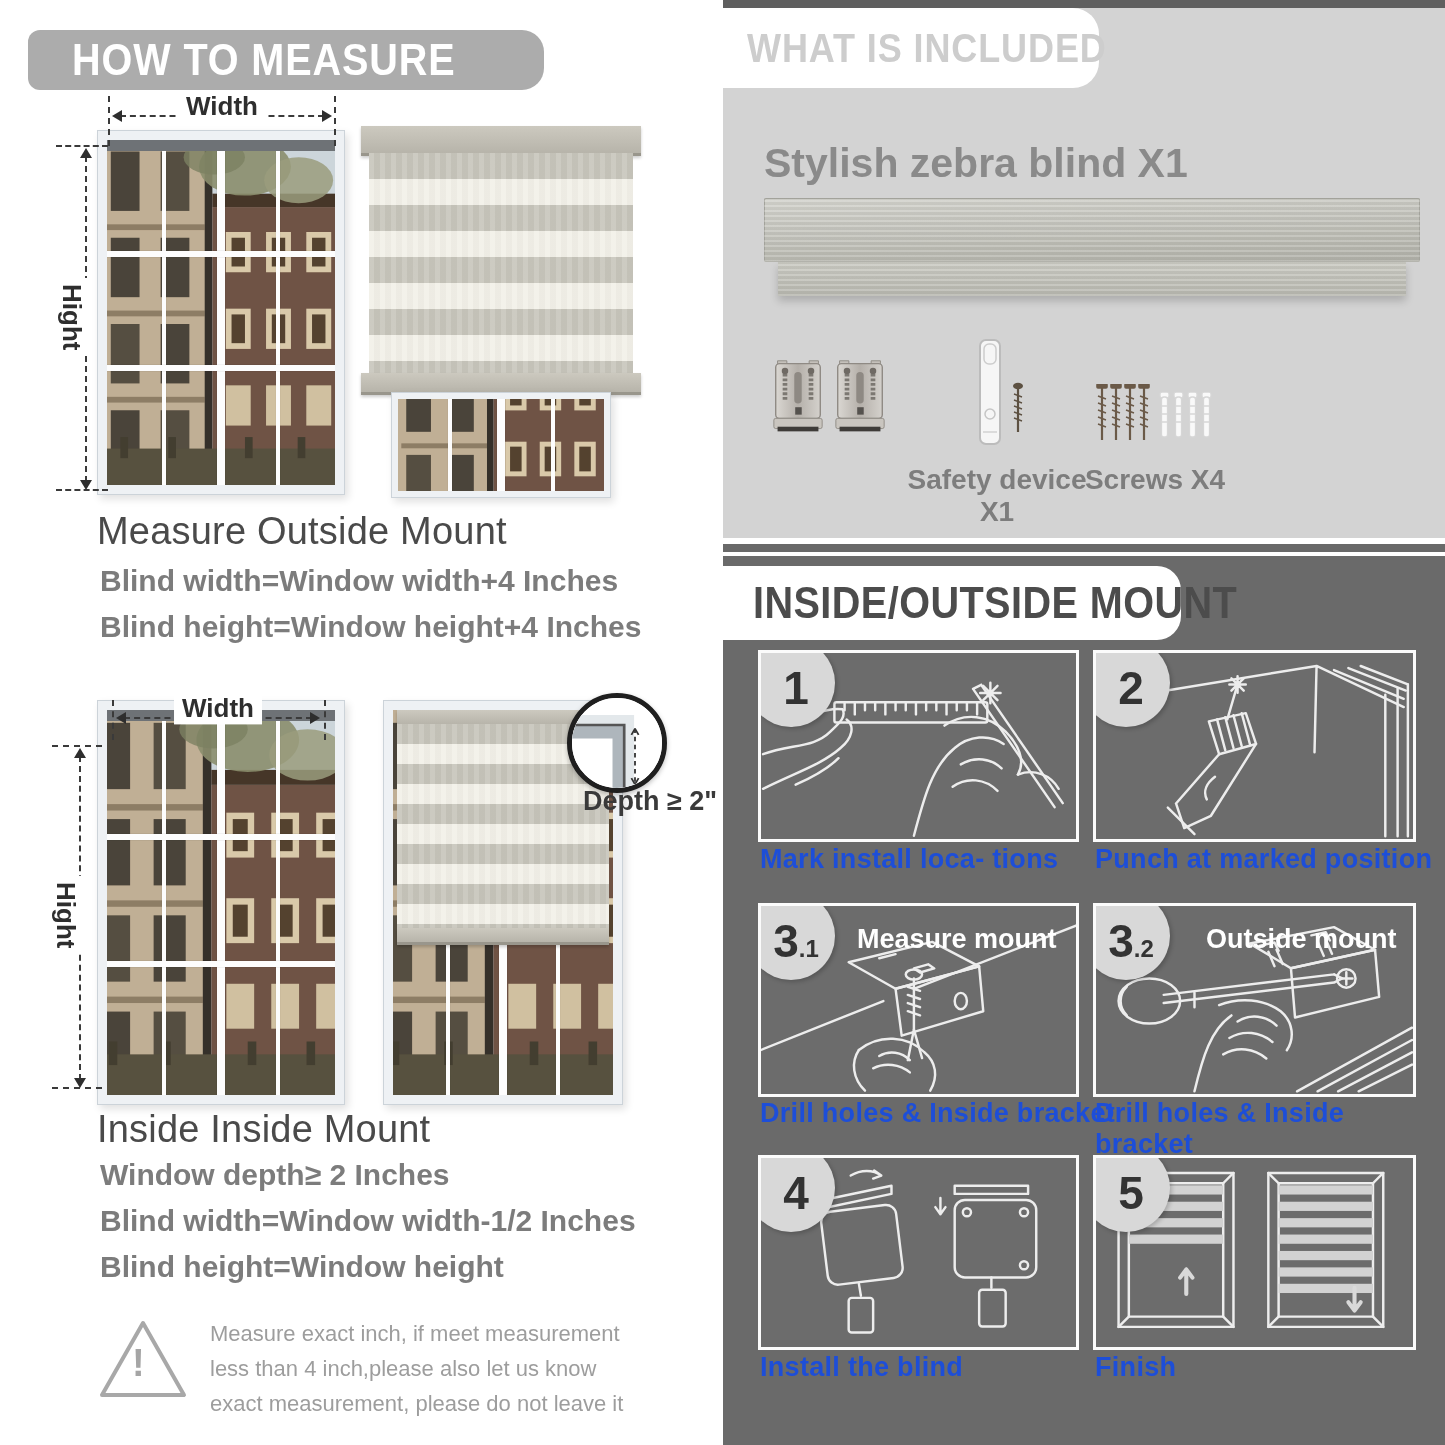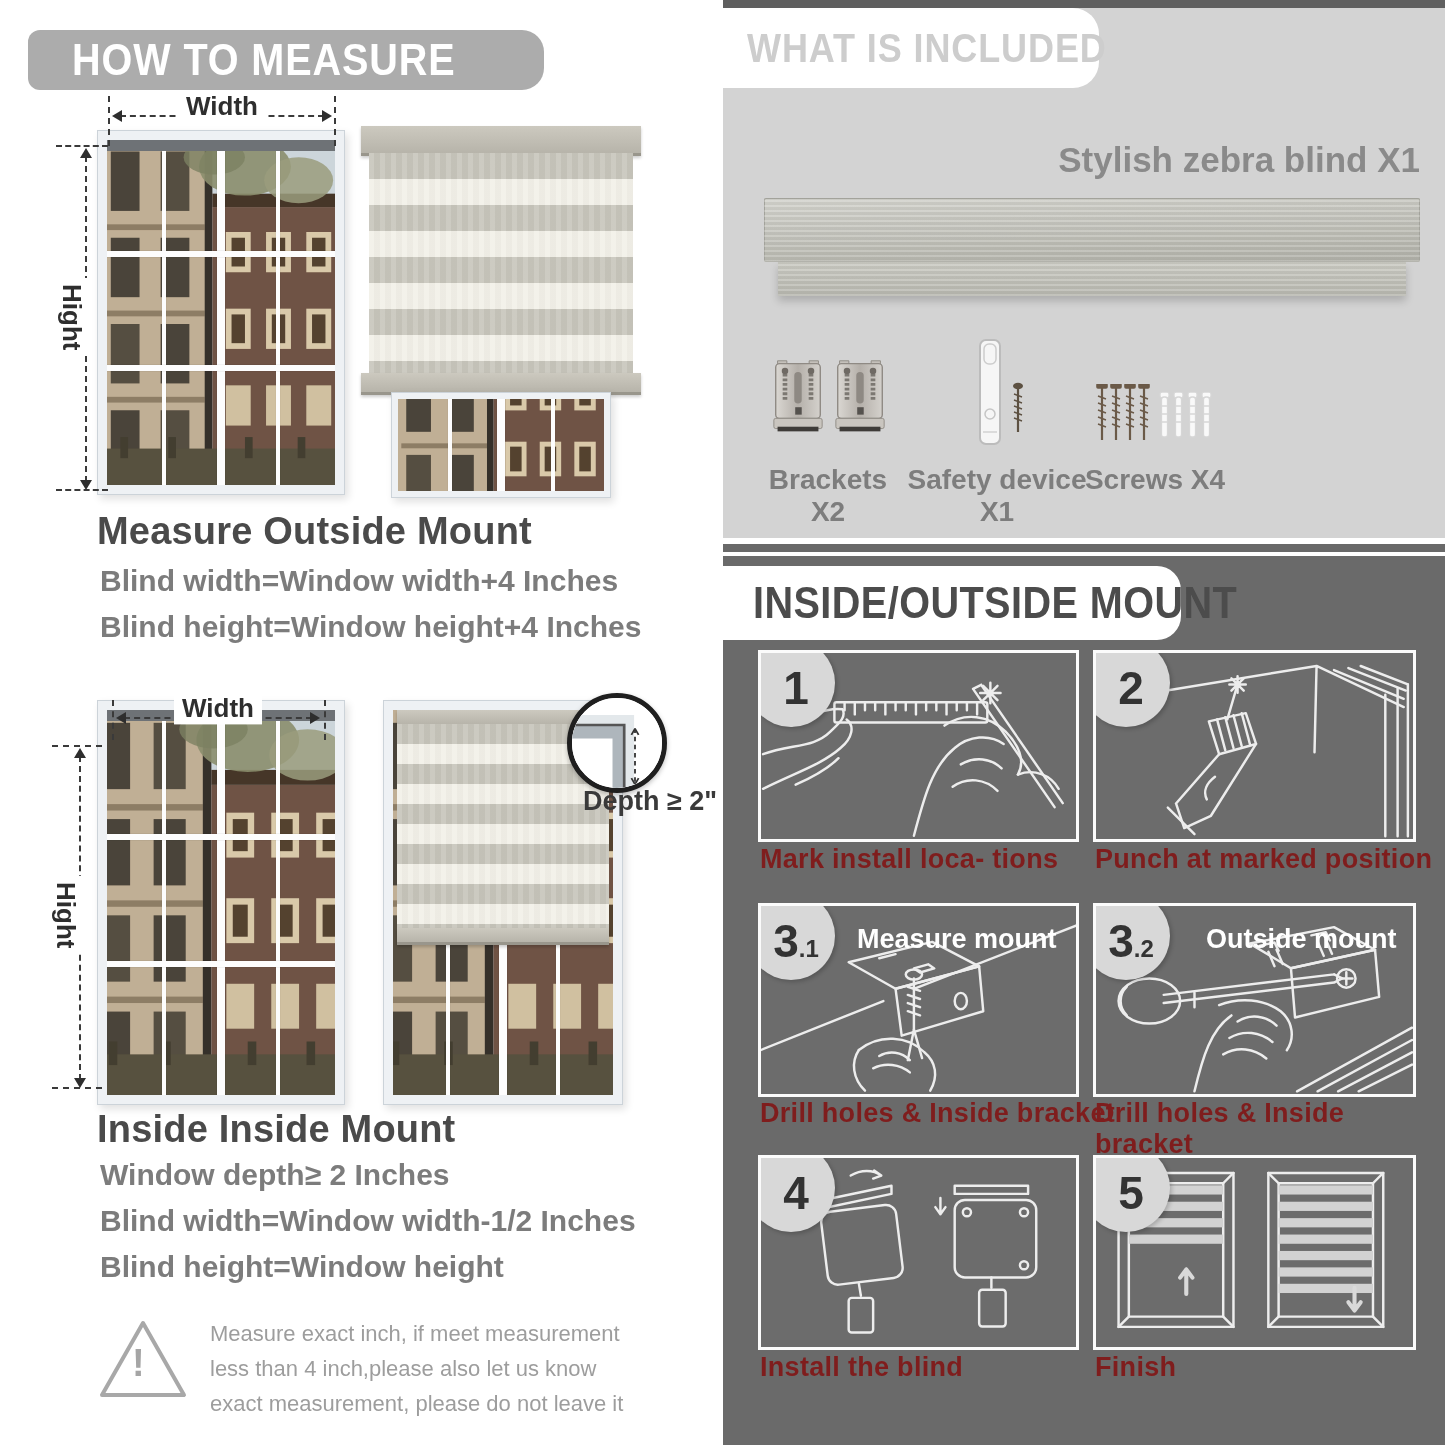--- a/index.html
+++ b/index.html
@@ -5,21 +5,21 @@
   html,body{margin:0;padding:0;background:#ffffff;}
   .page{position:relative;width:1445px;height:1445px;background:#fff;overflow:hidden;
         font-family:"Liberation Sans","DejaVu Sans",sans-serif;}
   .abs{position:absolute;}
   .cond{display:inline-block;transform:scaleX(.9);transform-origin:left center;white-space:nowrap;}
 
   
   .banner-how{left:28px;top:30px;width:472px;height:60px;background:#acacac;
       border-radius:12px 22px 22px 12px;color:#fff;font-size:44px;font-weight:bold;
       line-height:60px;padding-left:44px;letter-spacing:1px;}
-  .h-title{font-size:38px;font-weight:bold;color:#4a4a4a;letter-spacing:.2px;text-align:center;}
+  .h-title{font-size:38px;font-weight:normal;color:#4a4a4a;letter-spacing:.2px;text-align:center;}
   .h-line{font-size:30px;font-weight:bold;color:#7c7c7c;}
 
   
   .win{background:#eef1f4;box-shadow:0 0 0 1px #ccd3d9 inset, 3px 4px 8px rgba(0,0,0,.12);}
   .win .inner{position:absolute;inset:10px;overflow:hidden;background:#b9c2c8;}
   .win .photo{position:absolute;left:0;top:0;width:100%;height:100%;}
   .mull{position:absolute;background:#fdfdfd;box-shadow:0 0 1px rgba(0,0,0,.25);}
   .vc{top:0;bottom:0;left:calc(50% - 4px);width:8px;}
   .vq1{top:0;bottom:0;left:calc(25% - 2px);width:4px;}
   .vq3{top:0;bottom:0;left:calc(75% - 2px);width:4px;}
@@ -51,21 +51,21 @@
 
   .warn-text{font-size:22px;color:#9d9d9d;line-height:1.6;}
   .warn-mark{position:absolute;left:34px;top:26px;font-size:38px;font-weight:bold;color:#a5a5a5;}
 
   
   .rc-topbar{left:723px;top:0;width:722px;height:8px;background:#5f5f5f;}
   .rc-gray{left:723px;top:8px;width:722px;height:530px;background:#d3d3d3;}
   .banner-included{left:723px;top:8px;width:352px;height:80px;background:#fff;
       border-radius:0 26px 26px 0;color:#cdcdcd;font-size:40px;font-weight:bold;
       line-height:80px;padding-left:24px;letter-spacing:1px;}
-  .product-label{left:764px;top:140px;width:656px;text-align:right;font-size:35px;font-weight:bold;color:#8a8a8a;}
+  .product-label{left:764px;top:140px;width:656px;text-align:left;font-size:41px;font-weight:bold;color:#8a8a8a;}
   .hr1{left:764px;top:198px;width:656px;height:64px;border-radius:2px;
       background:linear-gradient(178deg,#d4d4ce,#bdbdb5 65%,#b1b1a9);
       box-shadow:0 0 0 1px #a9a9a1 inset;}
   .hr1 .brush,.hr2 .brush{position:absolute;inset:0;
       background:repeating-linear-gradient(0deg,rgba(255,255,255,.14) 0 2px,rgba(0,0,0,.04) 2px 5px);}
   .hr2{left:778px;top:262px;width:628px;height:34px;
       background:linear-gradient(#cbcbc3,#b8b8b0);box-shadow:0 5px 8px rgba(0,0,0,.18);}
   .hw-label{position:absolute;font-size:28px;font-weight:bold;color:#7d7d7d;text-align:center;}
 
   .rc-gapbar{left:723px;top:544px;width:722px;height:8px;background:#696969;}
@@ -75,21 +75,21 @@
       line-height:74px;padding-left:30px;letter-spacing:.5px;}
 
   .step-box{position:absolute;border:3px solid #fbfbfb;overflow:hidden;background:rgba(255,255,255,.02);}
   .step-art{position:absolute;inset:0;width:100%;height:100%;}
   .badge{position:absolute;left:-14px;top:-14px;width:88px;height:88px;border-radius:50%;
       background:#d8d8d8;color:#333;display:flex;align-items:center;justify-content:center;
       font-weight:bold;box-shadow:2px 2px 4px rgba(0,0,0,.2);}
   .badge .n{font-size:46px;padding:10px 0 0 10px;}
   .badge .s{font-size:24px;padding-top:26px;}
   .step-inner-label{position:absolute;left:96px;top:18px;font-size:27px;font-weight:bold;color:#fff;}
-  .caption{position:absolute;font-size:27px;font-weight:bold;color:#7f1d1d;letter-spacing:.3px;}
+  .caption{position:absolute;font-size:27px;font-weight:bold;color:#1d4ed8;letter-spacing:.3px;}
 
   svg.lineart{stroke:#ededed;stroke-width:2.4;fill:none;stroke-linecap:round;stroke-linejoin:round;}
 </style>
 </head>
 <body>
 
 <div class="page">
 
   <svg width="0" height="0" style="position:absolute">
     <defs>
@@ -391,21 +391,20 @@
           </g>
         <g transform="translate(44,0)">
             <rect x="0" y="0" width="9" height="6" rx="2"></rect>
             <rect x="1.5" y="5" width="6" height="40" rx="2.5"></rect>
             <path d="M1.5,14 h6 M1.5,22 h6 M1.5,30 h6" fill="none"></path>
           </g>
       </g>
     </svg>
   </div>
 
-  <div class="abs hw-label" style="left:752px;top:464px;width:152px;">Brackets X2</div>
   <div class="abs hw-label" style="left:902px;top:464px;width:190px;">Safety device X1</div>
   <div class="abs hw-label" style="left:1080px;top:464px;width:150px;">Screws X4</div>
 
   <div class="abs rc-gapbar"></div>
   <div class="abs rc-dark"></div>
   <div class="abs banner-mount">
     <span class="cond">INSIDE/OUTSIDE MOUNT</span>
   </div>
 
   <div class="step-box" style="left:758px;top:650px;width:315px;height:186px;">

